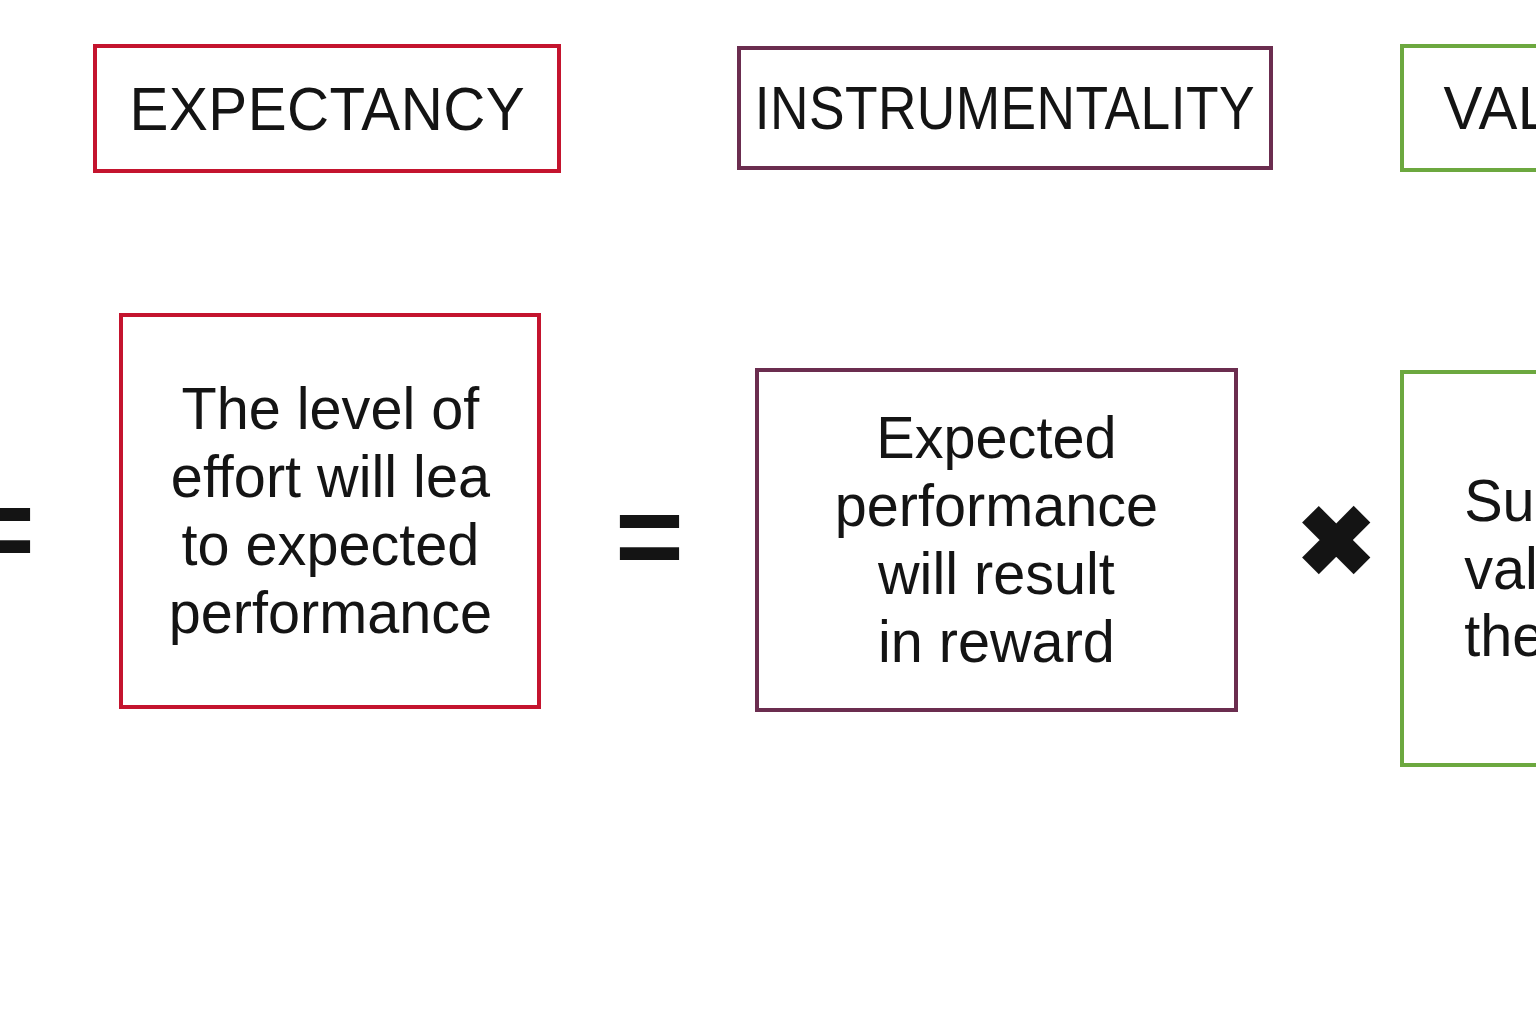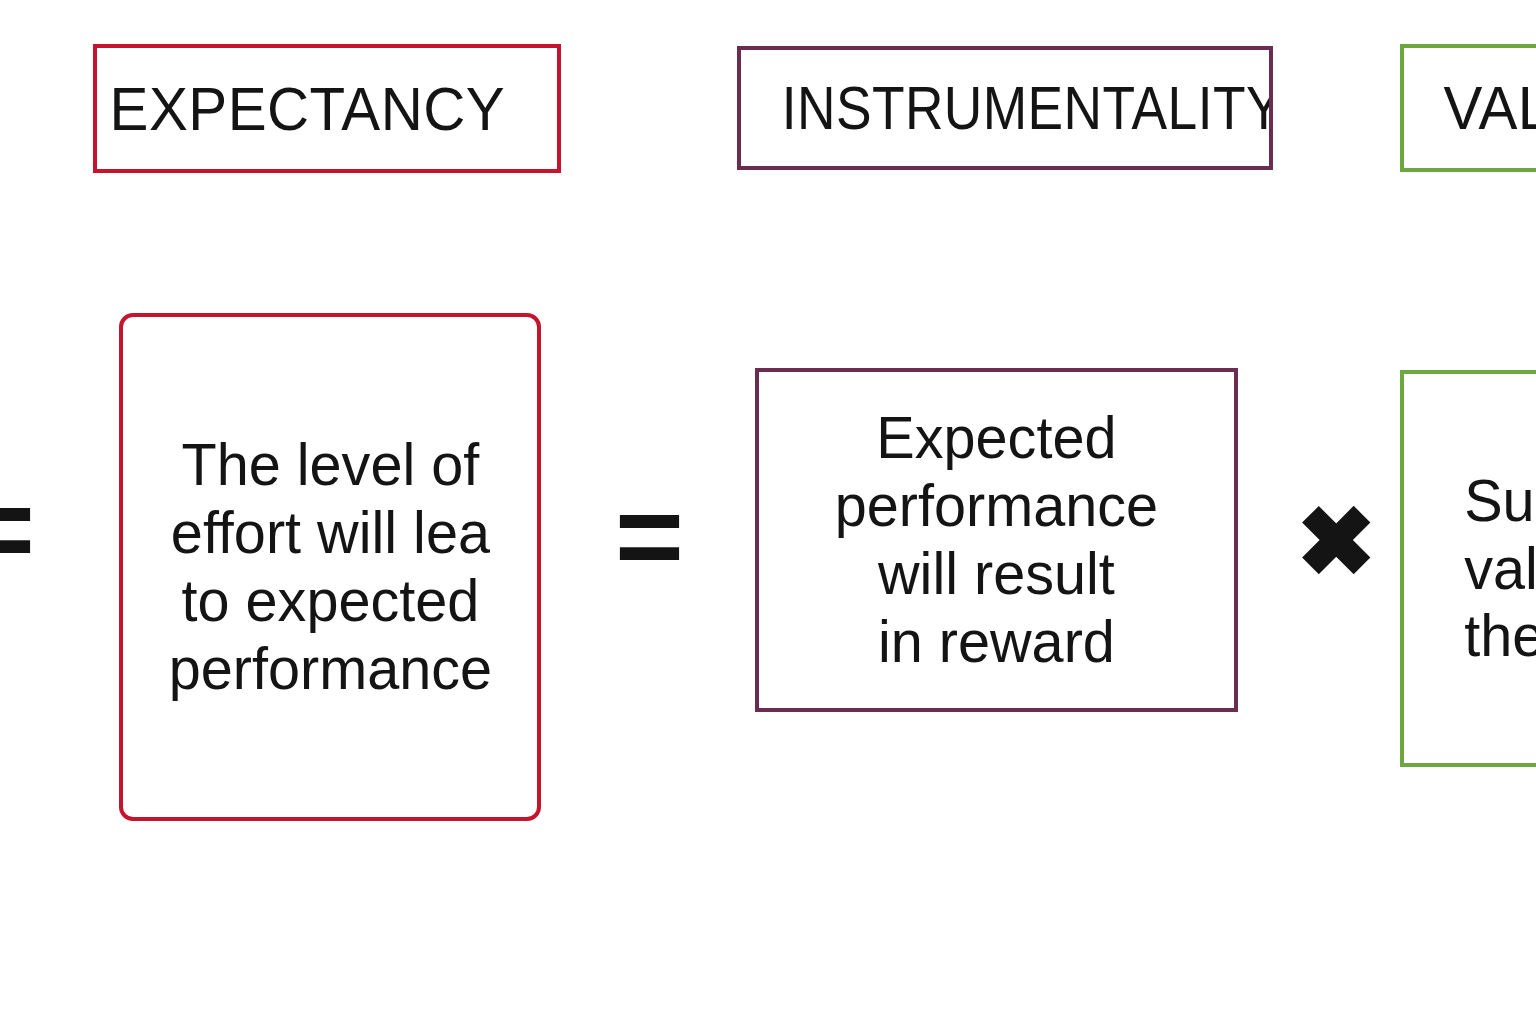--- a/index.html
+++ b/index.html
@@ -20,21 +20,21 @@
   }
 
   
   .hdr-box {
     position: absolute;
     box-sizing: border-box;
     background: #ffffff;
     border-style: solid;
     display: flex;
     align-items: center;
-    justify-content: flex-start;
+    justify-content: center;
     overflow: hidden;
   }
   .hdr-label {
     font-size: 62px;
     line-height: 1;
     color: #141414;
     letter-spacing: 0.5px;
     white-space: nowrap;
     transform: scaleX(0.94);
     transform-origin: center center;
@@ -76,23 +76,22 @@
     font-size: 96px;
   }
 
   
   
   #hdr-expectancy {
     left: 93px;  top: 44px;  width: 468px;  height: 129px;
     border-width: 4px;
   }
   #box-expectancy {
-    left: 119px; top: 313px; width: 422px; height: 508px;
+    left: 119px; top: 313px; width: 422px; height: 396px;
     border-width: 4px;
-    border-radius: 14px;
   }
   #eq-left {
     
     left: -34px; top: 470px;
   }
 
   
   #hdr-instrumentality {
     left: 737px; top: 46px;  width: 536px; height: 124px;
     border-width: 4px;

